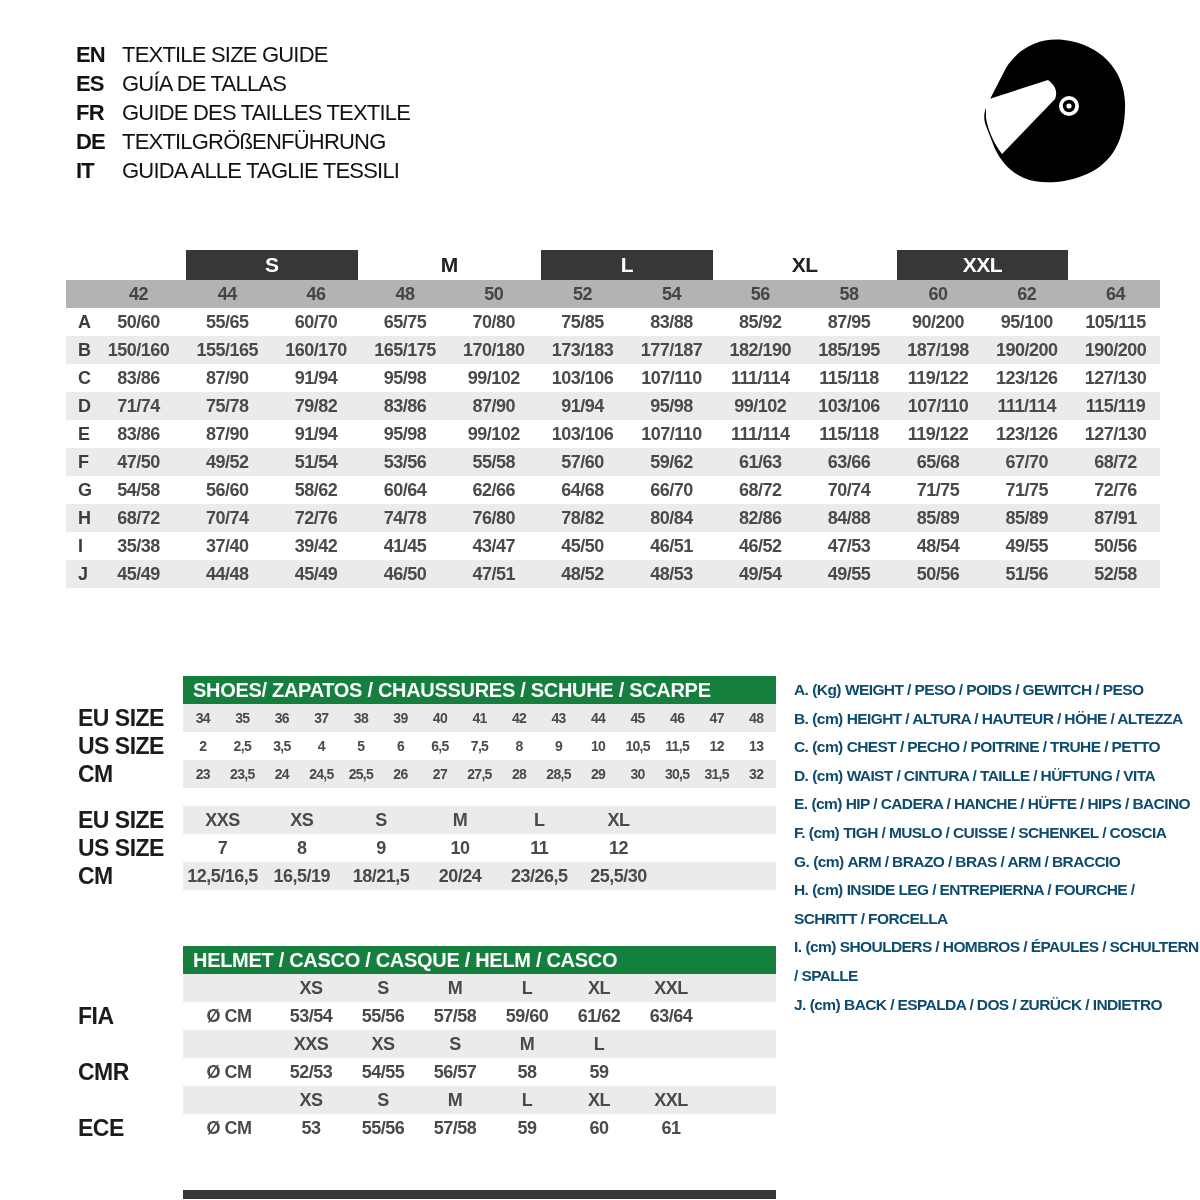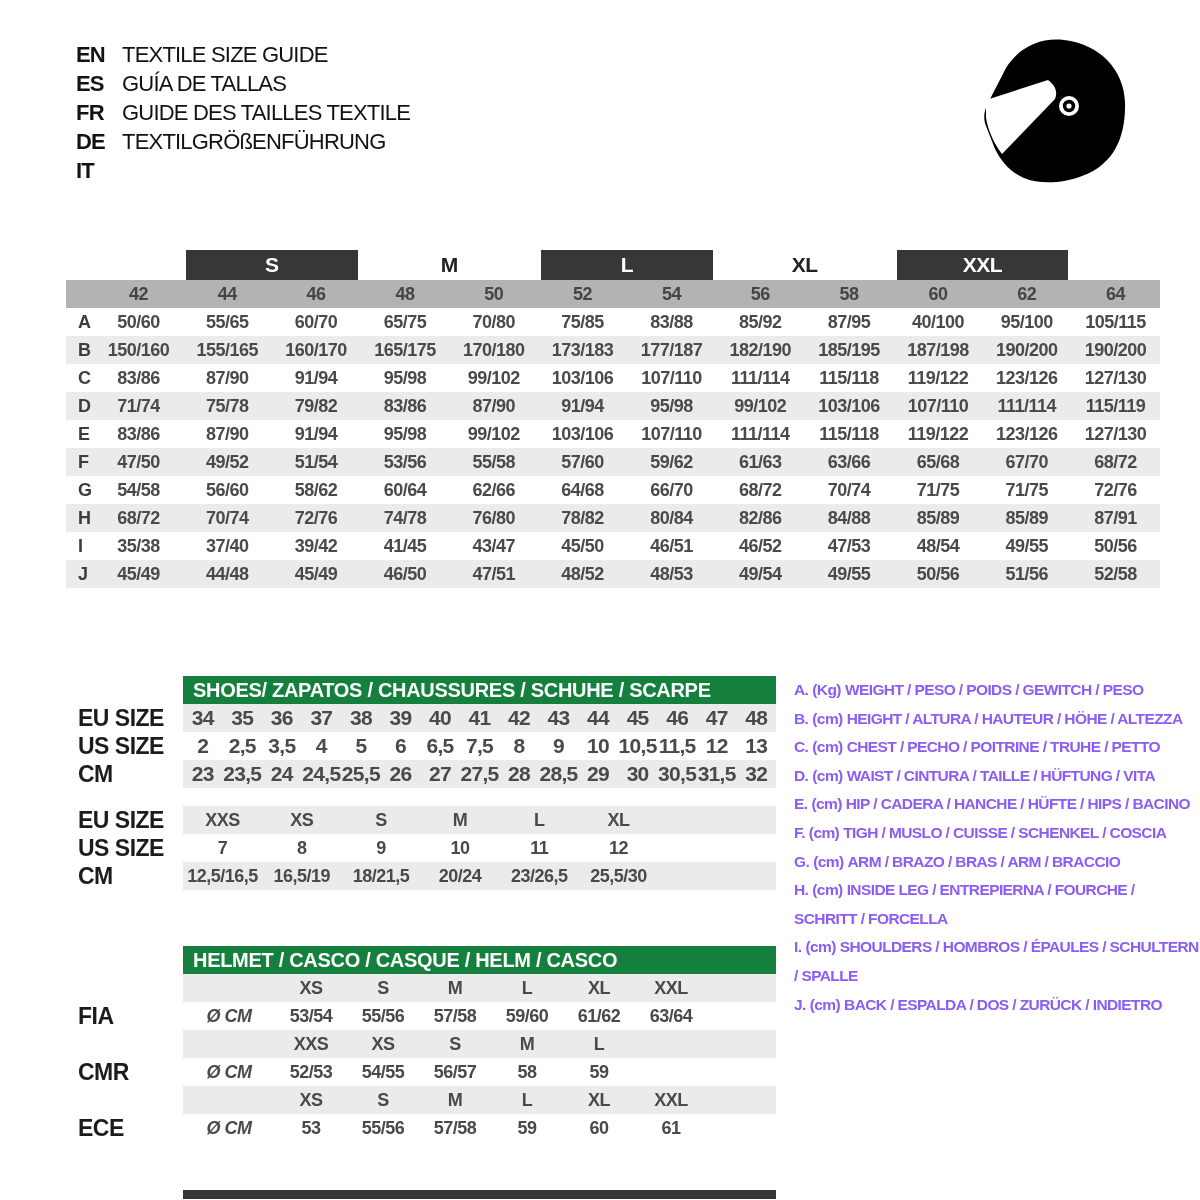--- a/index.html
+++ b/index.html
@@ -38,30 +38,30 @@
   .s-row { display:flex; height:28px; }
   .s-label { flex:0 0 117px; display:flex; align-items:center; padding-left:12px;
     font-weight:bold; font-size:23px; letter-spacing:-0.5px; color:#1c1c1c; }
   .s-strip { flex:1; display:flex; align-items:center; }
   .s-strip.bar { background:#15803d; color:#fff; font-weight:bold; font-size:20px;
     letter-spacing:-0.3px; padding-left:10px; white-space:nowrap; }
   .s-strip.gray { background:#ebebeb; }
   .s-strip.pad-r { padding-right:118px; }
   .s-cell { flex:1; text-align:center; font-weight:bold; font-size:18px;
     letter-spacing:-0.5px; color:#4a4a4a; white-space:nowrap; }
-  .shoes .s-cell { font-size:21px; letter-spacing:-0.7px; }
+  .shoes .s-cell { font-size:14px; letter-spacing:-0.7px; }
   .gloves .s-cell { font-size:18px; }
-  .h-unit { flex:0 0 92px;font-style:italic; }
+  .h-unit { flex:0 0 92px; }
   .h-col { flex:0 0 72px; }
   .h-fill { flex:1 1 auto; }
 
   
   .legend { position:absolute; left:794px; top:676px; width:405px; }
   .legend-item { font-weight:bold; font-size:15.5px; letter-spacing:-0.6px;
-    line-height:28.6px; color:#8b5cf6; }
+    line-height:28.6px; color:#0c4a6e; }
   .leg-key { margin-right:4px; }
   .leg-unit { margin-right:4px; }
 
   .bottom-bar { position:absolute; left:183px; top:1190px; width:593px; height:9px; background:#373737; }
 </style>
 </head>
 <body>
 
 <div class="page">
 
@@ -77,20 +77,21 @@
       <div class="lang-row">
         <span class="lang-code">FR</span>
         <span class="lang-title">GUIDE DES TAILLES TEXTILE</span>
       </div>
       <div class="lang-row">
         <span class="lang-code">DE</span>
         <span class="lang-title">TEXTILGRÖßENFÜHRUNG</span>
       </div>
       <div class="lang-row">
         <span class="lang-code">IT</span>
+        <span class="lang-title">GUIDA ALLE TAGLIE TESSILI</span>
       </div>
     </div>
 
   <svg class="helmet-icon" viewBox="0 0 170 160" xmlns="http://www.w3.org/2000/svg">
     <path fill="#000000" d="M92,4 C128,8 152,34 153,66 C154,98 144,128 110,140 C92,147 68,149 52,142
          C38,136 29,125 23,113 L14,90 C11,82 12,75 16,67 L34,32 C46,12 68,1 92,4 Z"></path>
     <path fill="#ffffff" d="M14,64 L76,44 C83,49 86,56 83,63 L30,118 C22,108 16,94 14,82 Z"></path>
     <circle cx="97" cy="70" r="10" fill="#ffffff"></circle>
     <circle cx="97" cy="70" r="6.2" fill="#000000"></circle>
     <circle cx="97" cy="70" r="2.6" fill="#ffffff"></circle>
@@ -124,21 +125,21 @@
         <div class="m-cell m-label">A</div>
         <div class="m-cell">50/60</div>
         <div class="m-cell">55/65</div>
         <div class="m-cell">60/70</div>
         <div class="m-cell">65/75</div>
         <div class="m-cell">70/80</div>
         <div class="m-cell">75/85</div>
         <div class="m-cell">83/88</div>
         <div class="m-cell">85/92</div>
         <div class="m-cell">87/95</div>
-        <div class="m-cell">40/100</div>
+        <div class="m-cell">90/200</div>
         <div class="m-cell">95/100</div>
         <div class="m-cell">105/115</div>
       </div>
       <div class="m-grid m-row alt">
         <div class="m-cell m-label">B</div>
         <div class="m-cell">150/160</div>
         <div class="m-cell">155/165</div>
         <div class="m-cell">160/170</div>
         <div class="m-cell">165/175</div>
         <div class="m-cell">170/180</div>

